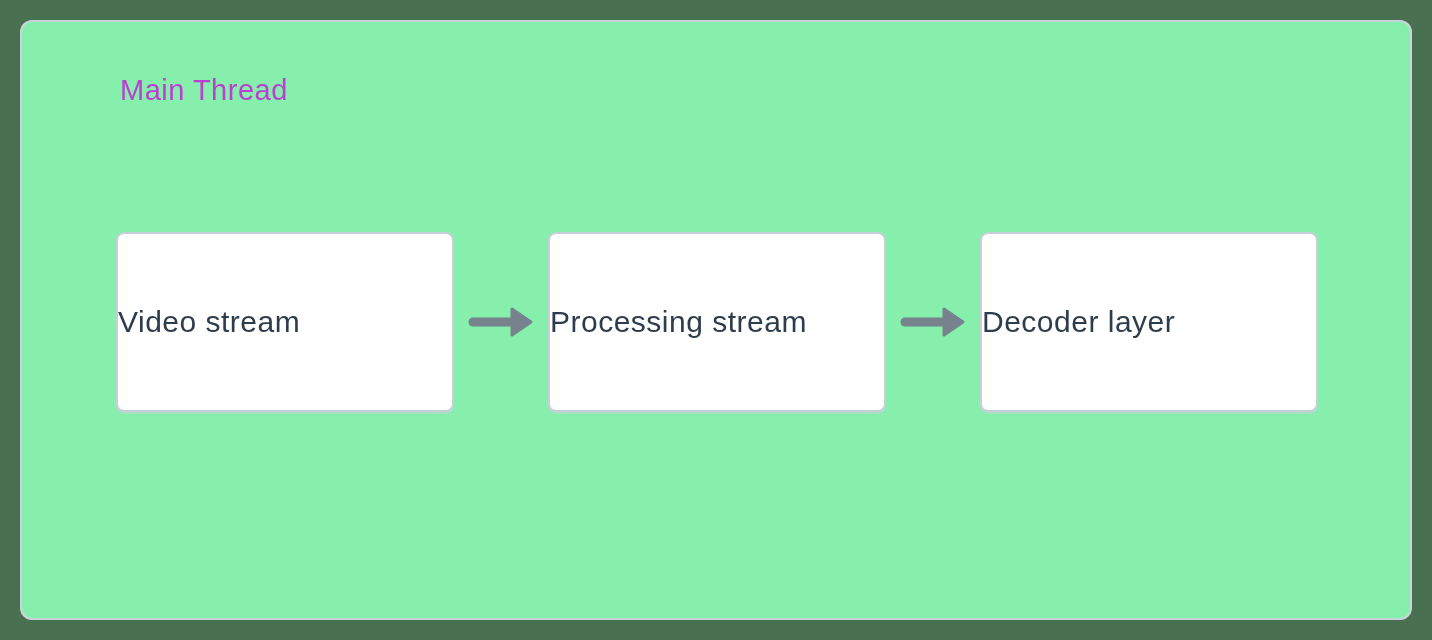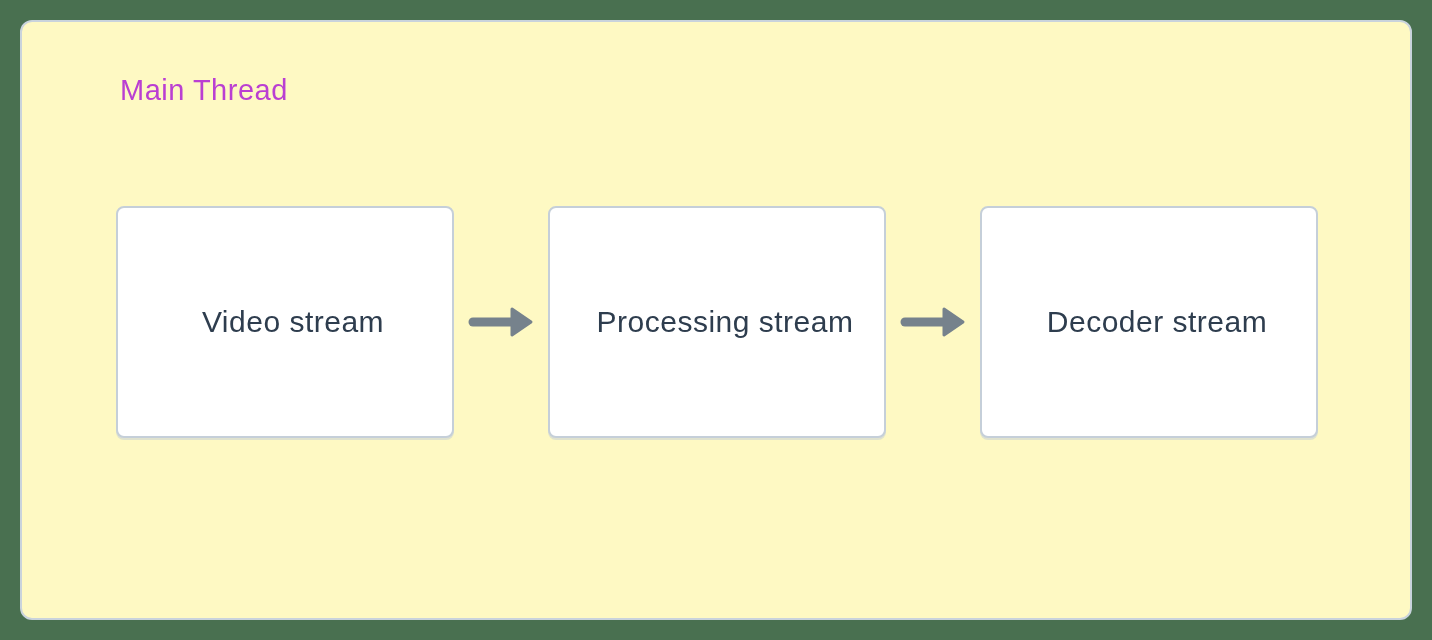--- a/index.html
+++ b/index.html
@@ -23,21 +23,21 @@
     width: 1432px;
     height: 640px;
     background: var(--background);
   }
   .panel {
     position: absolute;
     left: 20px;
     top: 20px;
     width: 1392px;
     height: 600px;
-    background: #fef9c3;
+    background: #86efac;
     border: 2px solid var(--panel-border);
     border-radius: 12px;
   }
   .thread-title {
     position: absolute;
     left: 98px;
     top: 52px;
     font-size: 29px;
     letter-spacing: 0.5px;
     color: var(--title-text);
@@ -47,29 +47,27 @@
     left: 94px;
     top: 210px;
     width: 1202px;
     height: 180px;
     display: flex;
     align-items: center;
     justify-content: space-between;
   }
   .flow-node {
     flex: 0 0 338px;
-    height: 232px;
+    height: 180px;
     background: #ffffff;
     border: 2px solid var(--node-border);
     border-radius: 8px;
     box-shadow: 0 2px 0 rgba(197, 207, 217, 0.55);
     display: flex;
     align-items: center;
-    justify-content: center;
-    padding-left: 16px;
   }
   .flow-node .node-label {
     font-size: 30px;
     letter-spacing: 0.5px;
     color: var(--node-text);
     white-space: nowrap;
   }
   .arrow-cell {
     flex: 1 1 auto;
     display: flex;
@@ -114,18 +112,18 @@
       </div>
 
       <div class="arrow-cell">
         <svg class="arrow-svg" width="66" height="32" viewBox="0 0 66 32" aria-hidden="true">
           <line class="shaft" x1="5" y1="16" x2="44" y2="16"></line>
           <path class="head" d="M44 3 L63 16 L44 29 Z"></path>
         </svg>
       </div>
 
       <div class="flow-node">
-        <span class="node-label">Decoder stream</span>
+        <span class="node-label">Decoder layer</span>
       </div>
 
     </div>
   </div>
 </div>
 
 </body></html>

